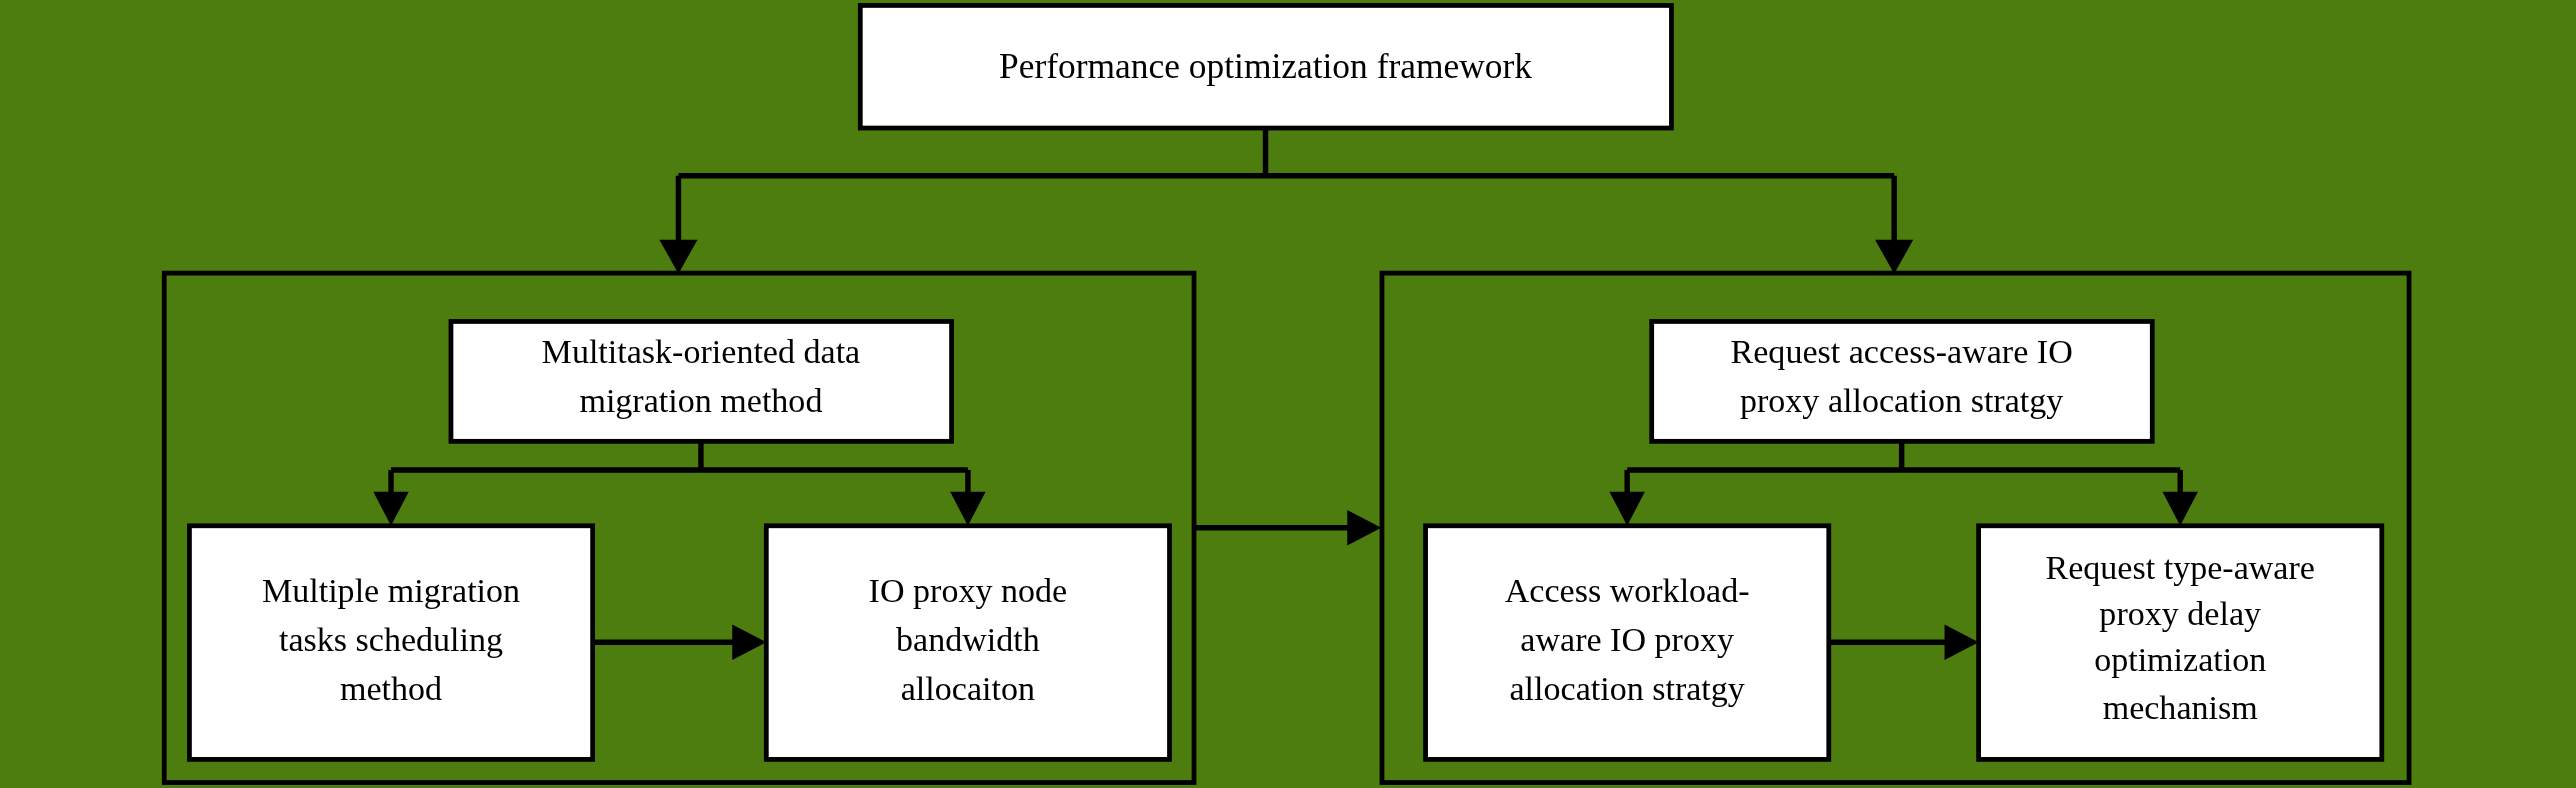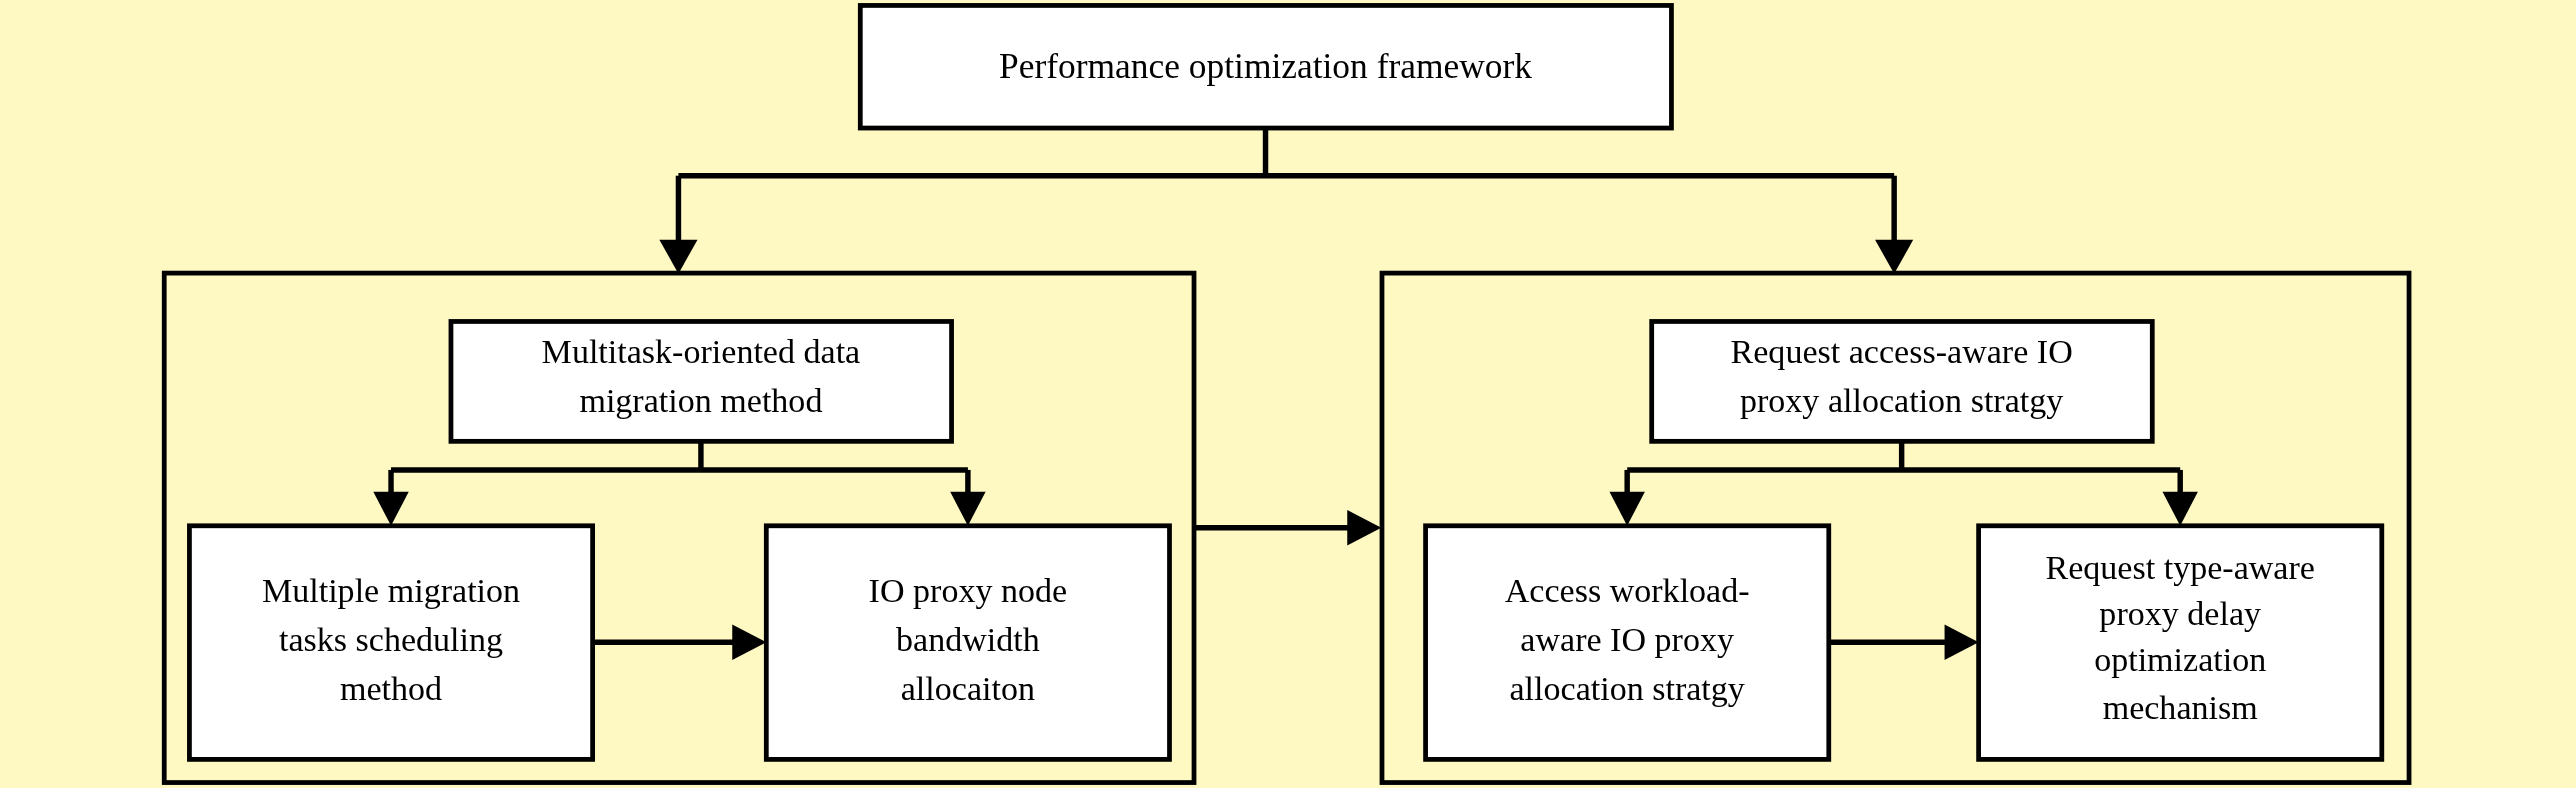--- a/index.html
+++ b/index.html
@@ -11,21 +11,21 @@
   body {
     width: 2576px;
     height: 788px;
     overflow: hidden;
     font-family: "Liberation Serif", "DejaVu Serif", serif;
   }
   #diagram-root {
     position: relative;
     width: 2576px;
     height: 788px;
-    background: #fef9c3;
+    background: #4d7c0f;
   }
   svg.diagram-canvas {
     display: block;
     width: 2576px;
     height: 788px;
   }
   .box-rect {
     fill: #ffffff;
     stroke: #000000;
     stroke-width: 7;

